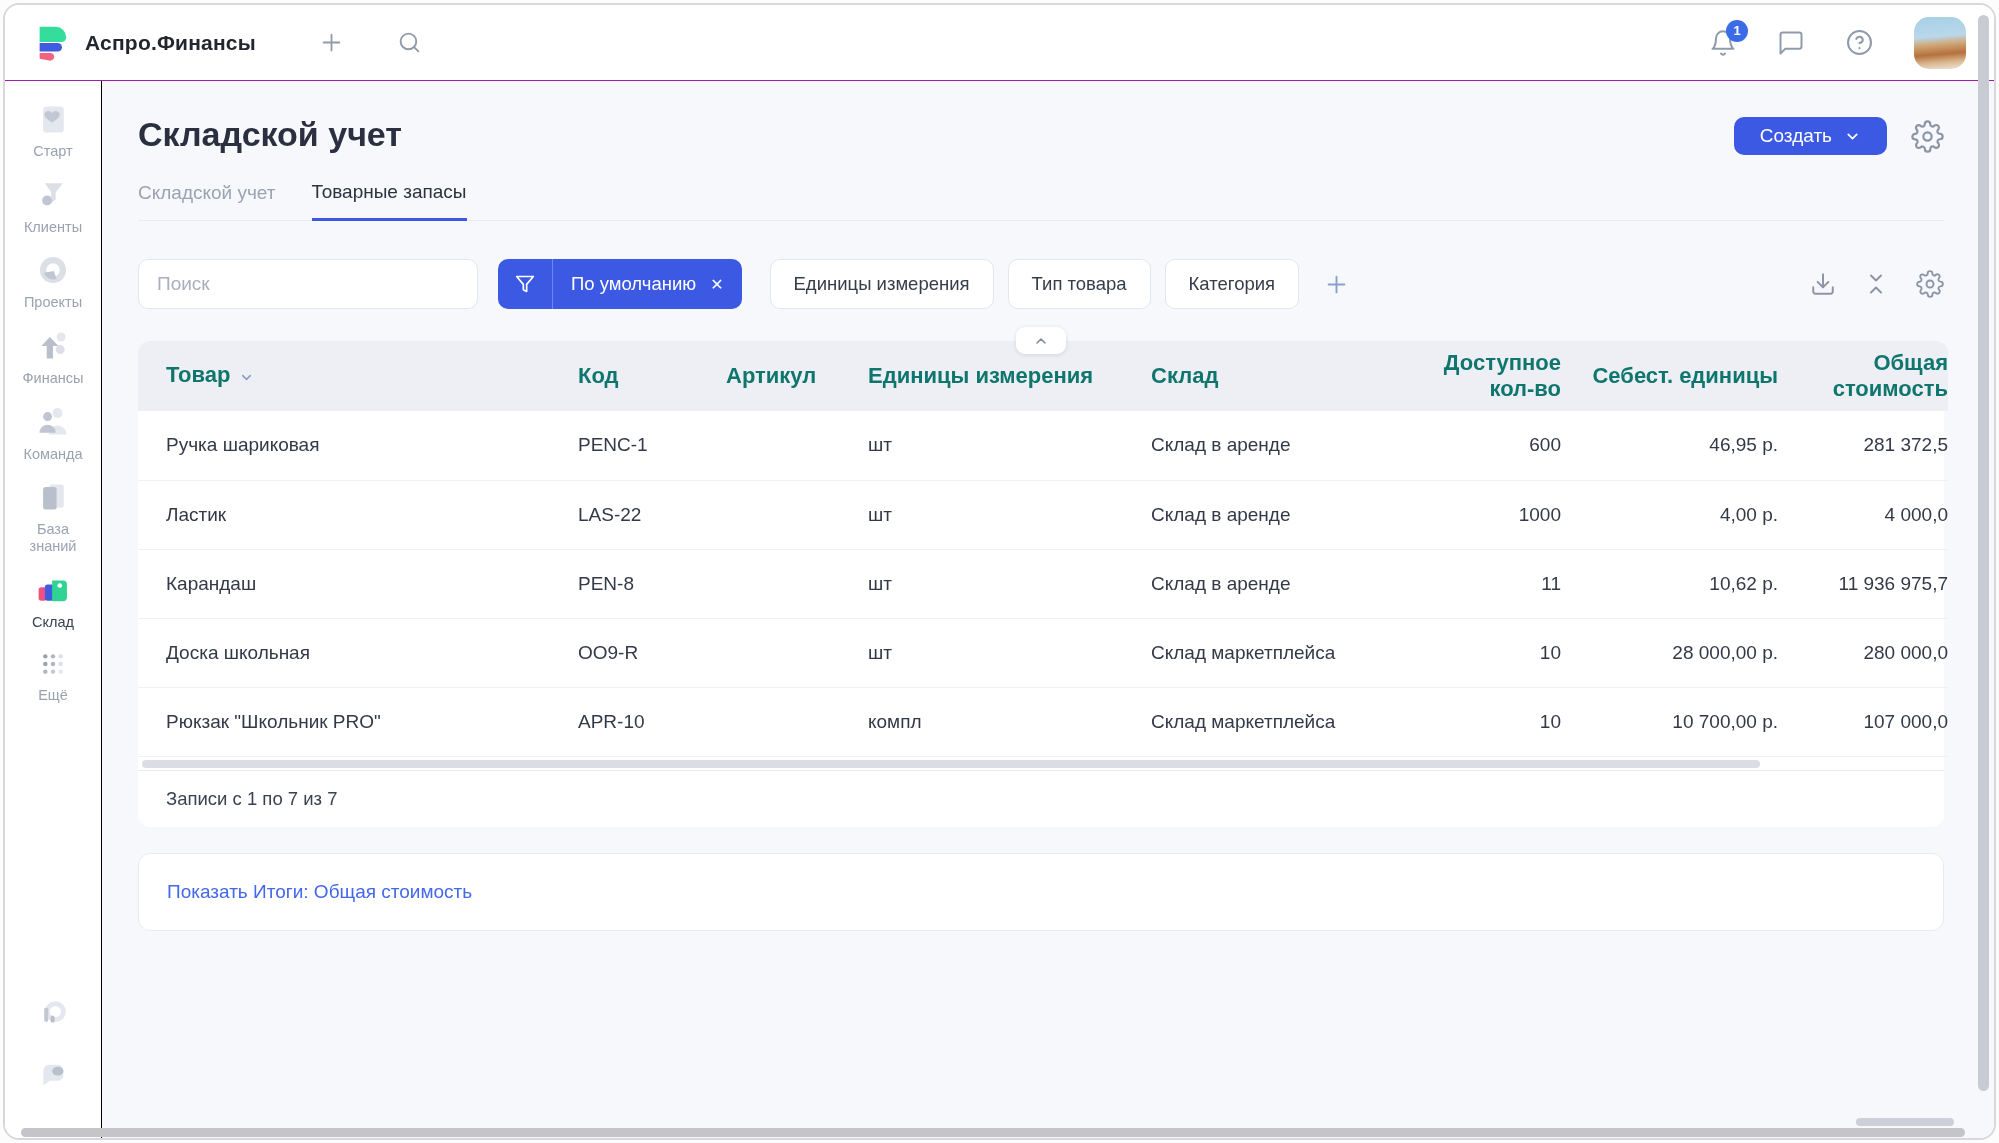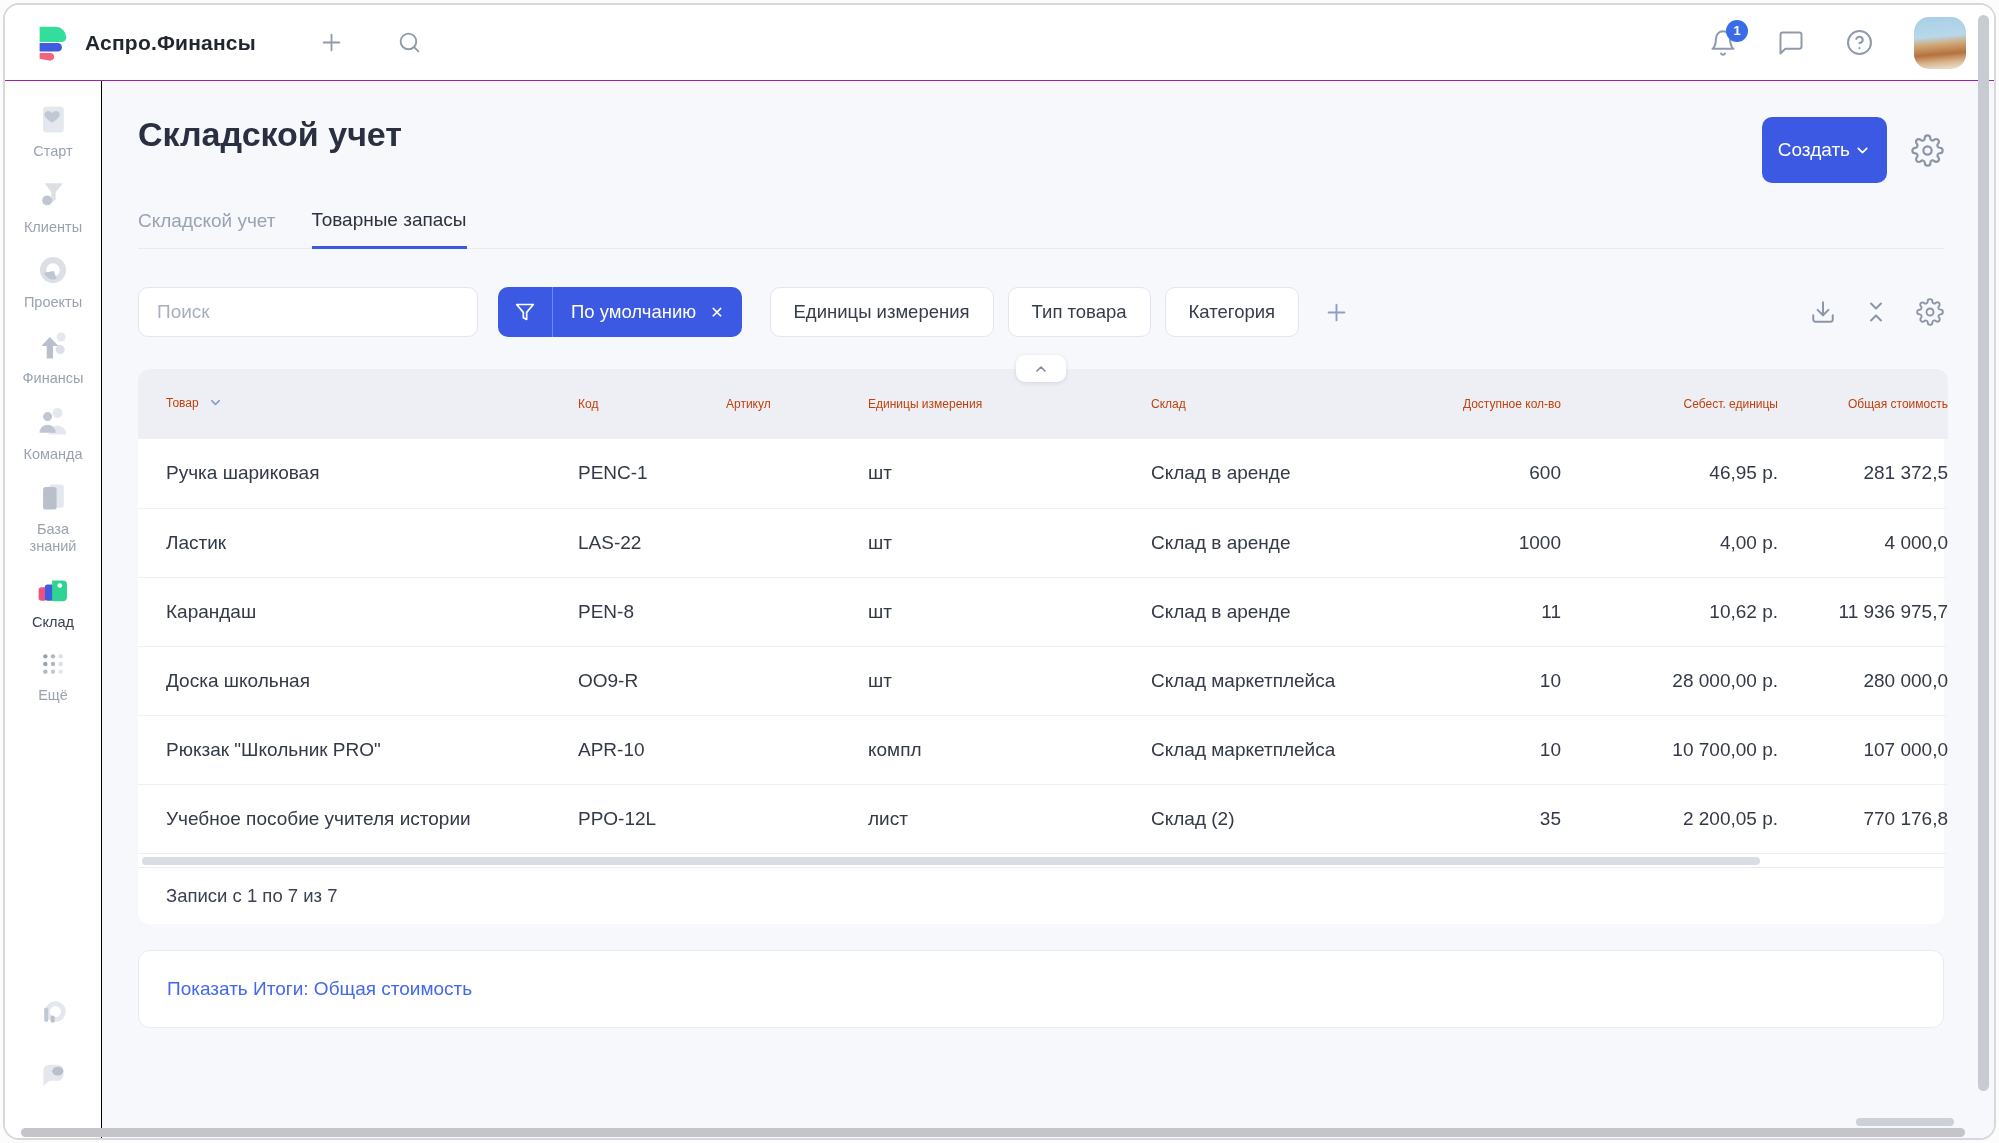--- a/index.html
+++ b/index.html
@@ -28,21 +28,21 @@
   .side-item .lbl{font-size:14.5px;color:#9aa2b0;line-height:1.15;text-align:center;max-width:78px;font-family:"Liberation Sans",sans-serif;}
   .side-item.active .lbl{color:#3a4150;}
   .side-bottom{margin-top:auto;display:flex;flex-direction:column;align-items:center;gap:30px;padding-bottom:46px;}
 
   .content{flex:1;background:#f7f8fc;padding:0 50px 0 36px;position:relative;overflow:hidden;}
 
   
   .page-head{display:flex;align-items:flex-start;justify-content:space-between;margin-top:34px;}
   .page-title{font-size:34px;font-weight:700;color:#2a3040;}
   .head-actions{display:flex;align-items:center;gap:24px;margin-top:2px;}
-  .btn-create{display:flex;align-items:center;gap:4px;background:var(--accent);color:#fff;border:none;border-radius:10px;height:66px;padding:0 16px;font-size:19px;cursor:pointer;font-family:"Liberation Sans",sans-serif;}
+  .btn-create{display:flex;align-items:center;gap:12px;background:var(--accent);color:#fff;border:none;border-radius:10px;height:38px;padding:0 26px;font-size:19px;cursor:pointer;font-family:"Liberation Sans",sans-serif;}
   .icon-btn{background:none;border:none;color:#8b95a6;cursor:pointer;display:flex;align-items:center;}
 
   
   .tabs{display:flex;gap:36px;margin-top:26px;border-bottom:1px solid #e7eaf1;}
   .tab{font-size:19px;color:#9aa3b2;padding-bottom:15px;cursor:pointer;background:none;border:none;font-family:"Liberation Sans",sans-serif;}
   .tab.active{color:#2c323e;border-bottom:3px solid var(--accent);margin-bottom:-1px;}
 
   
   .filterbar{display:flex;align-items:center;margin-top:38px;gap:14px;}
   .search-input{width:340px;height:50px;border:1px solid #e2e6ee;border-radius:10px;background:#fff;padding:0 18px;font-size:19px;color:#333a46;font-family:"Liberation Sans",sans-serif;outline:none;}
@@ -55,21 +55,21 @@
   .fbtn{height:50px;border:1px solid #e2e6ee;background:#fff;border-radius:10px;padding:0 23px;font-size:18.5px;color:#363d49;cursor:pointer;font-family:"Liberation Sans",sans-serif;}
   .fbtn.b1{margin-left:14px;}
   .add-filter{color:#8ba0c8;margin-left:10px;}
   .fb-spacer{flex:1;}
   .fb-icons{display:flex;align-items:center;gap:28px;color:#7e8aa0;}
 
   
   .table-card{position:relative;margin-top:32px;background:#fff;border-radius:12px;}
   .collapse-pill{position:absolute;top:-14px;left:50%;transform:translateX(-50%);width:50px;height:27px;background:#fff;border:none;border-radius:9px;box-shadow:0 1px 4px rgba(40,50,80,.14);display:flex;align-items:center;justify-content:center;color:#7e8aa0;cursor:pointer;z-index:2;}
   table.inv{width:100%;border-collapse:collapse;table-layout:fixed;}
-  .inv th{background:#edeff5;height:70px;font-size:12px;font-weight:400;color:#c2410c;text-align:left;vertical-align:middle;padding:0;}
+  .inv th{background:#edeff5;height:70px;font-size:22px;font-weight:700;color:#0f766e;text-align:left;vertical-align:middle;padding:0;}
   .inv th:first-child{padding-left:28px;border-top-left-radius:12px;}
   .inv th:last-child{border-top-right-radius:12px;}
   .inv th:nth-child(1){width:440px;}
   .inv th:nth-child(2){width:148px;}
   .inv th:nth-child(3){width:142px;}
   .inv th:nth-child(4){width:283px;}
   .inv th:nth-child(5){width:252px;}
   .inv th:nth-child(6){width:158px;}
   .inv th:nth-child(7){width:217px;}
   .inv th:nth-child(8){width:170px;}
@@ -382,30 +382,20 @@
               <tr>
                 <td class="al-left">Рюкзак "Школьник PRO"</td>
                 <td class="al-left">APR-10</td>
                 <td class="al-left"></td>
                 <td class="al-left">компл</td>
                 <td class="al-left">Склад маркетплейса</td>
                 <td class="al-right">10</td>
                 <td class="al-right">10 700,00 р.</td>
                 <td class="al-right">107 000,0</td>
               </tr>
-              <tr>
-                <td class="al-left">Учебное пособие учителя истории</td>
-                <td class="al-left">PPO-12L</td>
-                <td class="al-left"></td>
-                <td class="al-left">лист</td>
-                <td class="al-left">Склад (2)</td>
-                <td class="al-right">35</td>
-                <td class="al-right">2 200,05 р.</td>
-                <td class="al-right">770 176,8</td>
-              </tr>
             </tbody>
         </table>
         <div class="hscroll">
           <div class="hthumb"></div>
         </div>
         <div class="table-footer">Записи с 1 по 7 из 7</div>
       </div>
 
       <div class="totals-card">
         <button class="totals-link">Показать Итоги: Общая стоимость</button>

